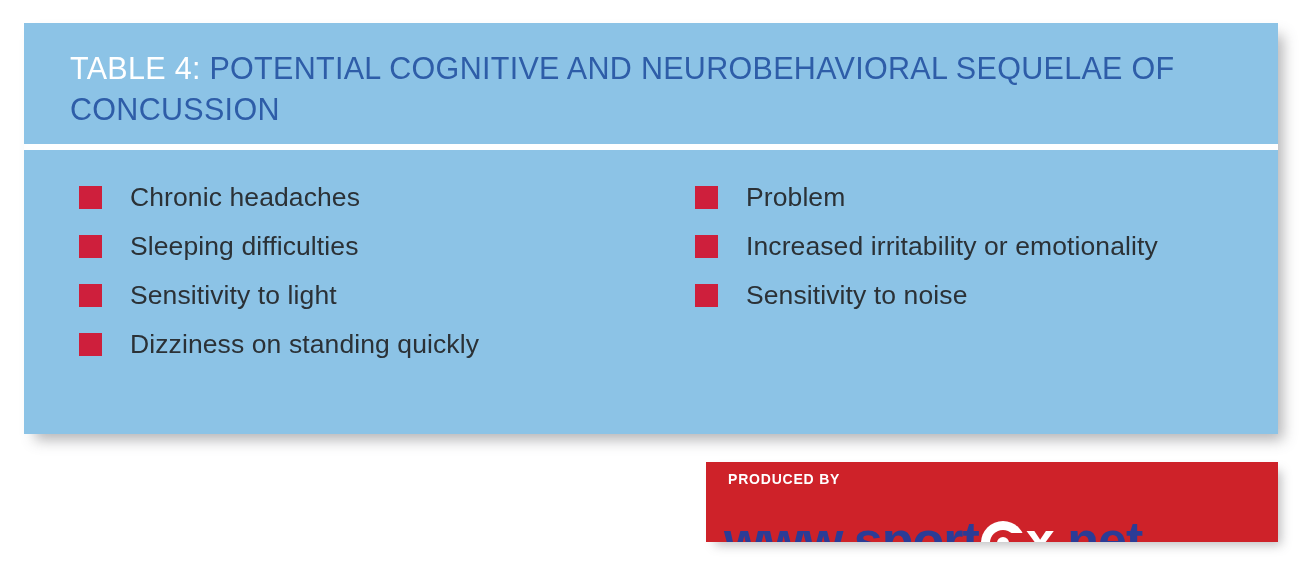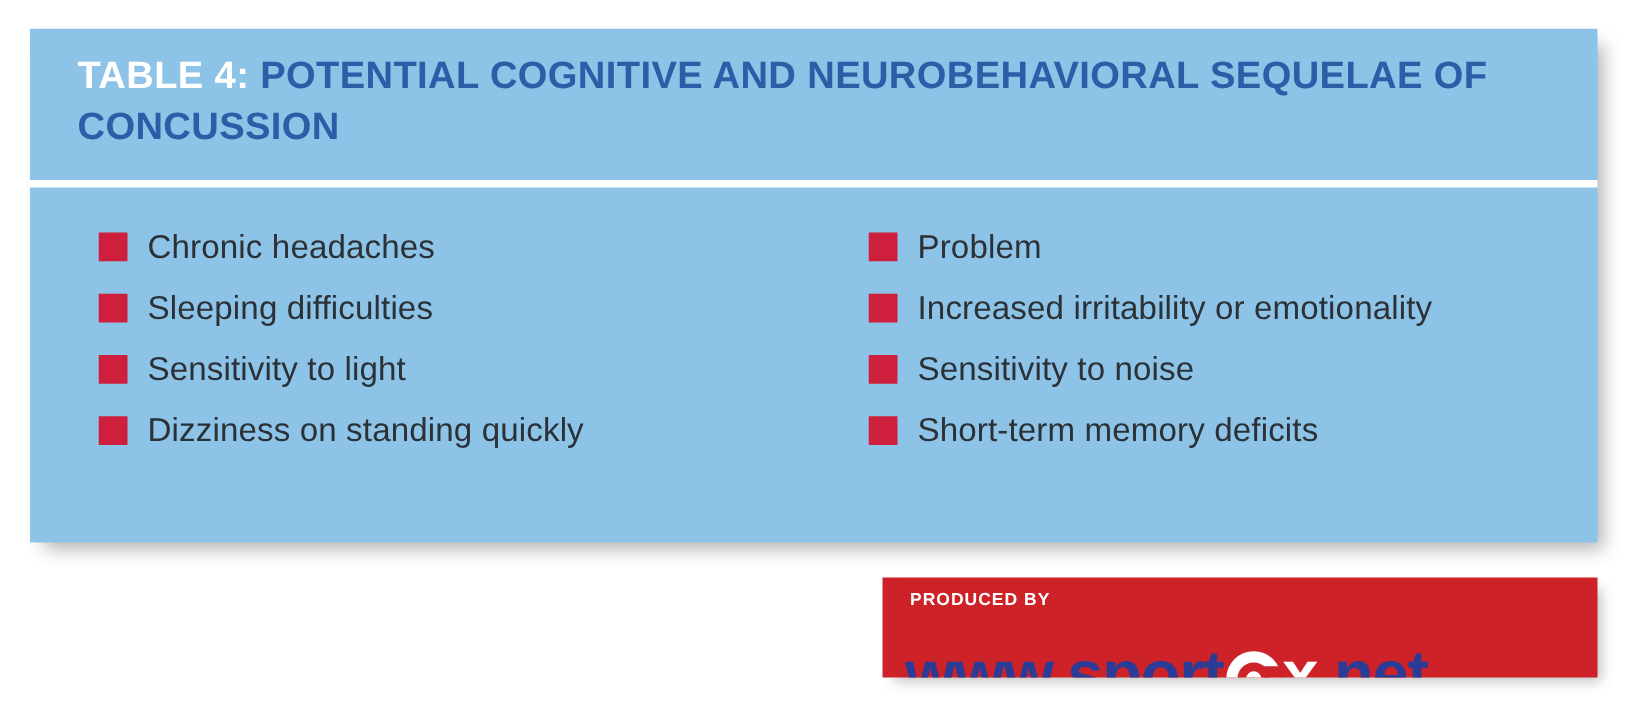--- a/index.html
+++ b/index.html
@@ -33,23 +33,23 @@
   #table-header {
     position: absolute;
     left: 0;
     top: 0;
     right: 0;
     height: 121px;
     padding: 17px 38px 0 38px;
     box-sizing: border-box;
   }
   #header-title {
-    margin: 0;
+    margin: 8px;
     font-size: 30.5px;
-    font-weight: bold;
+    font-weight: normal;
     line-height: 41px;
     letter-spacing: 0.3px;
     color: #2E5DA8;
     text-transform: uppercase;
     white-space: normal;
   }
   #header-title .label-white {
     color: #FFFFFF;
   }
 
@@ -87,20 +87,21 @@
   #column-right {
     flex: 1 1 auto;
     padding-left: 46px;
     box-sizing: border-box;
   }
 
   .bullet-row {
     display: flex;
     align-items: center;
     height: 49px;
+    gap: 12px;
   }
   .bullet-marker {
     width: 23px;
     height: 23px;
     background: #CE1F3C;
     flex: 0 0 auto;
     margin-right: 16px;
     position: relative;
     top: 1px;
   }
@@ -235,24 +236,20 @@
         <span class="bullet-marker"></span>
         <span class="bullet-text">Problem</span>
       </div>
       <div class="bullet-row">
         <span class="bullet-marker"></span>
         <span class="bullet-text">Increased irritability or emotionality</span>
       </div>
       <div class="bullet-row">
         <span class="bullet-marker"></span>
         <span class="bullet-text">Sensitivity to noise</span>
-      </div>
-      <div class="bullet-row">
-        <span class="bullet-marker"></span>
-        <span class="bullet-text">Short-term memory deficits</span>
       </div>
     </div>
 
   </div>
 </div>
 
 <div id="logo-banner">
   <div id="produced-by">PRODUCED BY</div>
   <div id="logo-wordmark">
     <span class="wm-blue">www.sport</span>

